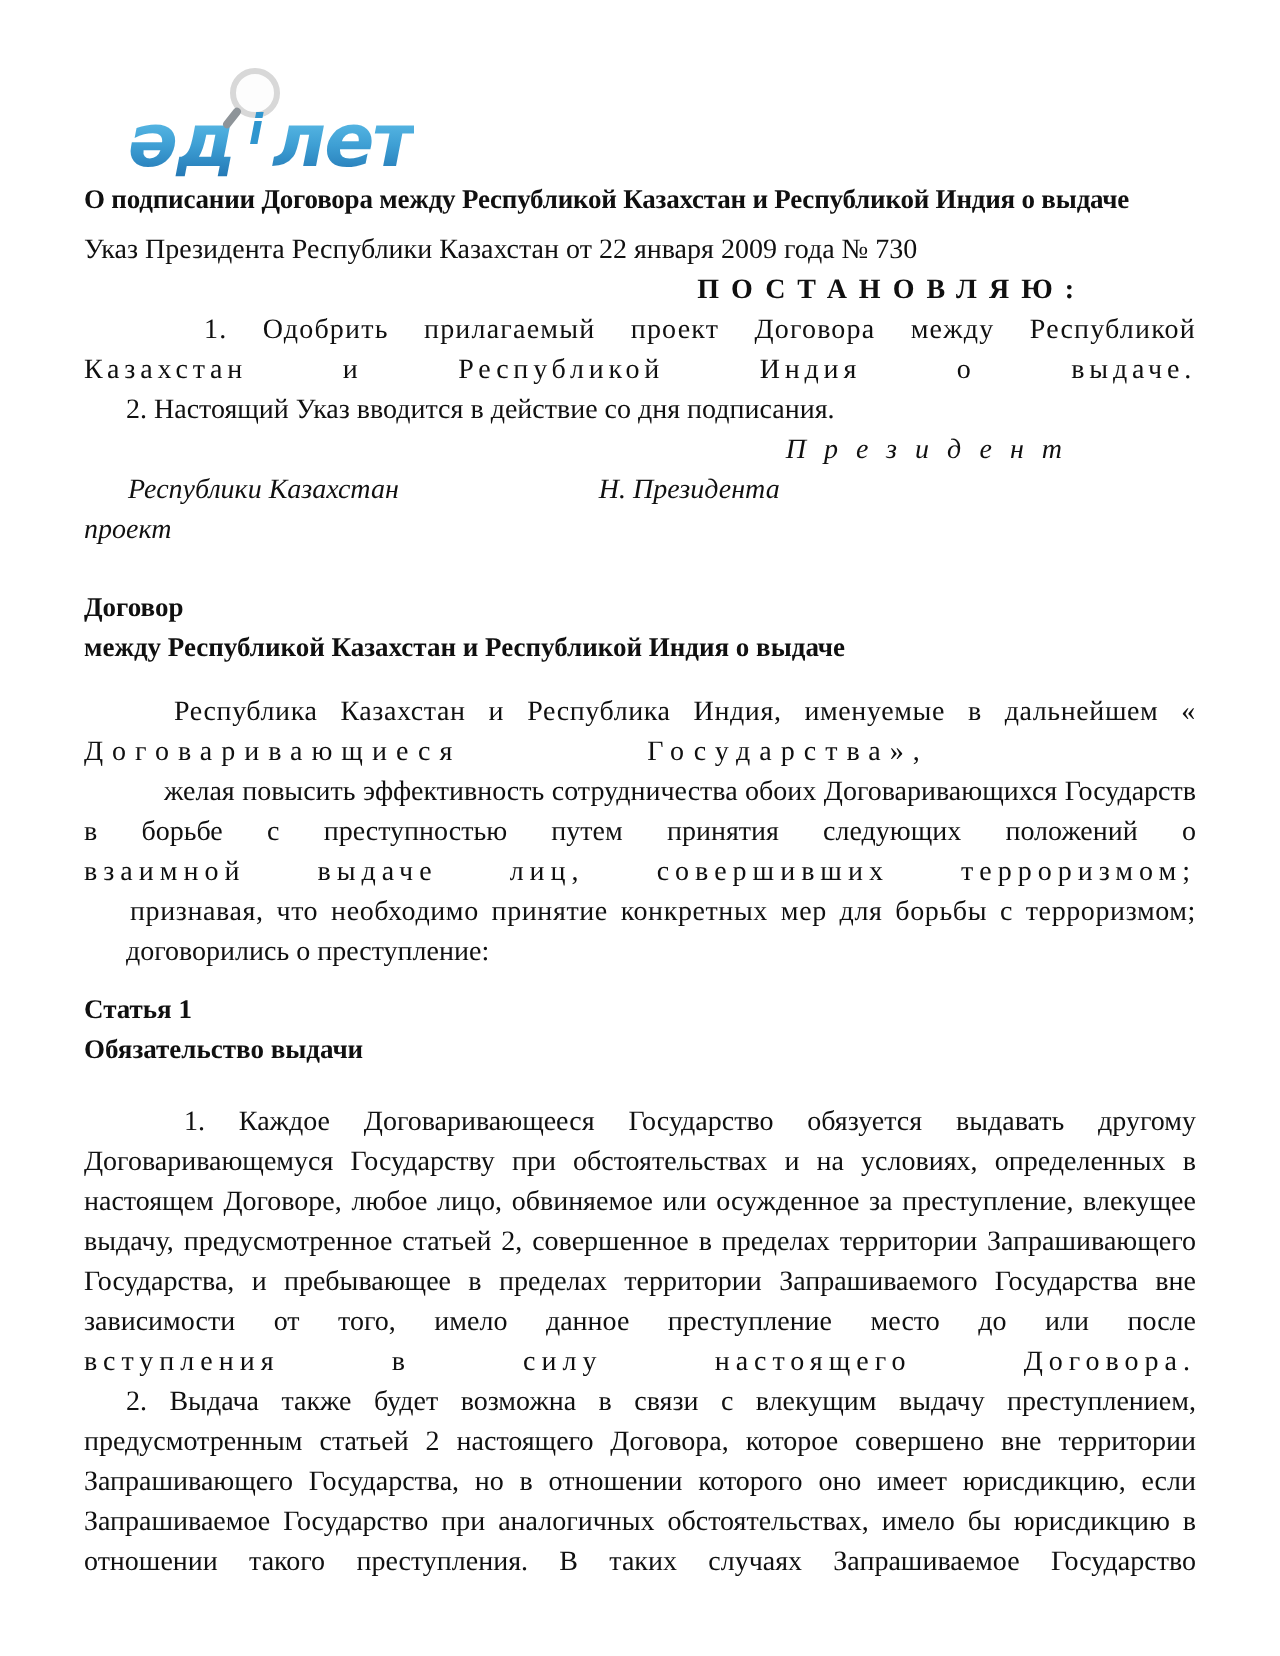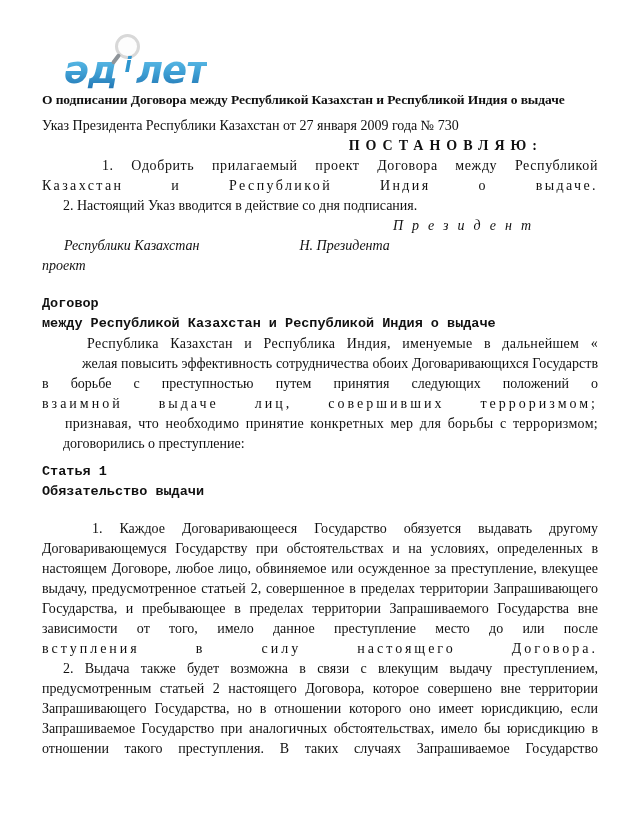--- a/index.html
+++ b/index.html
@@ -71,67 +71,68 @@
   .justlast { text-align:justify; text-align-last:justify; }
 
   .ind-60{ text-indent:60px; } .ind-50{ text-indent:50px; }
   .ind-45{ text-indent:45px; } .ind-40{ text-indent:40px; }
   .ind-23{ text-indent:23px; } .ind-21{ text-indent:21px; }
 
   .ls-03{ letter-spacing:.3px; } .ls-06{ letter-spacing:.6px; }
   .ls-24{ letter-spacing:2.4px; } .ls-3{ letter-spacing:3px; }
   .ls-45{ letter-spacing:4.5px; word-spacing:85px; }
 
-  .mt-8{ margin-top:8px; } .mt-13{ margin-top:0; }
+  .mt-8{ margin-top:8px; } .mt-13{ margin-top:13px; }
   .mt-17{ margin-top:17px; } .mt-18{ margin-top:18px; }
 
   .pres-title {
     font-style:italic; letter-spacing:9px;
     text-align:right; padding-right:58px; line-height:20px;
   }
   .pres-line { font-style:italic; padding-left:22px; line-height:20px; }
   .pres-name { margin-left:100px; }
   .draft { font-style:italic; line-height:20px; }
 
-  .heading { font-weight:bold; font-size:13.5px; line-height:20px;font-family:Liberation Mono, monospace; }
+  .heading { font-weight:bold; font-size:13.5px; line-height:20px; }
   .hline { display:block; }
 </style>
 </head>
 <body>
 
 <div class="page">
 
   <div class="logo">
     <span class="logo-part">әд</span><span class="lens"><span class="lens-letter">і</span><span class="lens-handle"></span></span><span class="logo-part">лет</span>
   </div>
 
   <div class="content">
 
     <h1 class="doc-title">О подписании Договора между Республикой Казахстан и Республикой Индия о выдаче</h1>
 
-    <p class="doc-info">Указ Президента Республики Казахстан от 27 января 2009 года № 730</p>
+    <p class="doc-info">Указ Президента Республики Казахстан от 22 января 2009 года № 730</p>
 
     <p class="resolve">ПОСТАНОВЛЯЮ:</p>
 
     <p class="line justlast ls-06 ind-60">1. Одобрить прилагаемый проект Договора между Республикой</p>
     <p class="line justlast ls-24">Казахстан и Республикой Индия о выдаче.</p>
     <p class="line ind-21">2. Настоящий Указ вводится в действие со дня подписания.</p>
 
     <p class="pres-title">Президент</p>
     <p class="pres-line">
       <span>Республики Казахстан</span><span class="pres-name">Н. Президента</span>
     </p>
     <p class="draft">проект</p>
 
     <h2 class="heading mt-18">
       <span class="hline">Договор</span>
       <span class="hline">между Республикой Казахстан и Республикой Индия о выдаче</span>
     </h2>
 
     <p class="line justlast ls-03 ind-45 mt-13">Республика Казахстан и Республика Индия, именуемые в дальнейшем «</p>
+    <p class="line ls-45">Договаривающиеся Государства»,</p>
 
     <p class="just justlast ind-40">желая повысить эффективность сотрудничества обоих Договаривающихся Государств в борьбе с преступностью путем принятия следующих положений о</p>
     <p class="line justlast ls-3">взаимной выдаче лиц, совершивших терроризмом;</p>
 
     <p class="line justlast ls-03 ind-23">признавая, что необходимо принятие конкретных мер для борьбы с терроризмом;</p>
     <p class="line ind-21">договорились о преступление:</p>
 
     <h2 class="heading mt-8">
       <span class="hline">Статья 1</span>
       <span class="hline">Обязательство выдачи</span>

